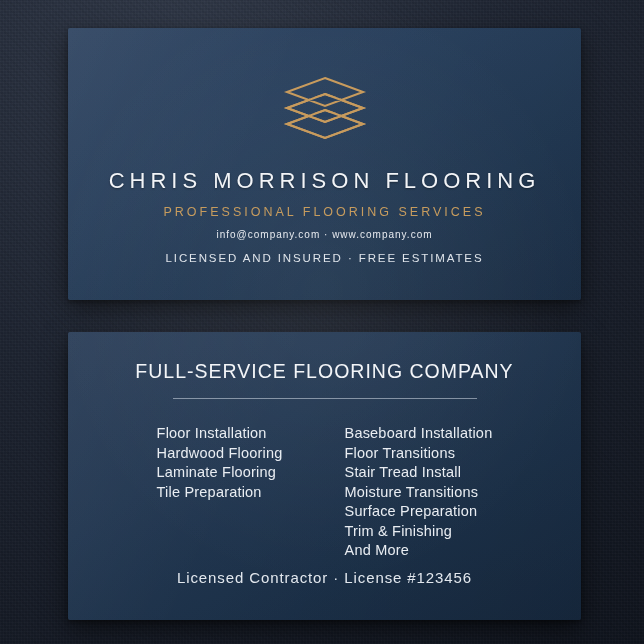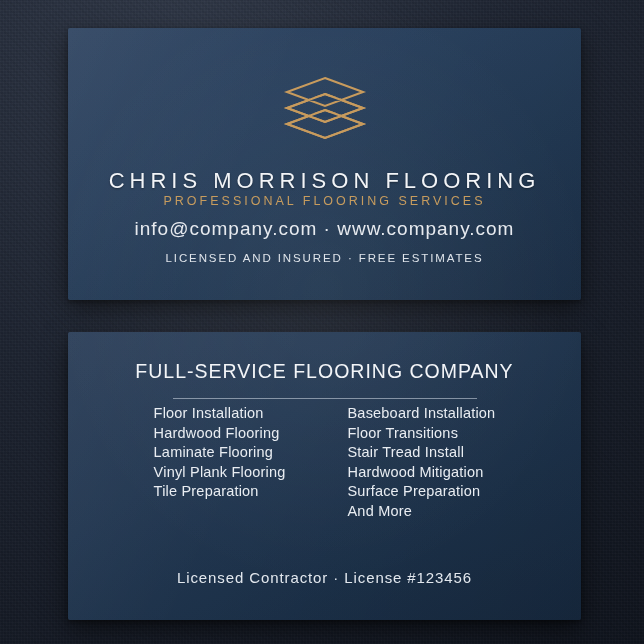--- a/index.html
+++ b/index.html
@@ -83,38 +83,39 @@
     margin-top: 16px;
     color: #f2f4f7;
     font-size: 22px;
     letter-spacing: 5.0px;
     font-weight: 400;
     text-align: center;
     white-space: nowrap;
     text-shadow: 0 1px 2px rgba(0,0,0,0.35);
   }
   .tagline {
+    margin-top: 11px;
     color: #c79c5e;
     font-size: 12.5px;
     letter-spacing: 3.0px;
     text-align: center;
     white-space: nowrap;
   }
   .phone {
     margin-top: 14px;
     color: #ffffff;
     font-size: 22px;
     letter-spacing: 2.2px;
     text-align: center;
     white-space: nowrap;
   }
   .contact-line {
     margin-top: 10px;
     color: #e7eaef;
-    font-size: 19px;
+    font-size: 10px;
     letter-spacing: 1.0px;
     text-align: center;
     white-space: nowrap;
   }
   .license-line {
     margin-top: 12px;
     color: #dfe4ea;
     font-size: 11.5px;
     letter-spacing: 1.9px;
     text-align: right;
@@ -145,21 +146,21 @@
     text-align: center;
     white-space: nowrap;
   }
   .divider {
     margin-top: 15px;
     width: 304px;
     height: 1px;
     background: rgba(212,221,232,0.55);
   }
   .service-cols {
-    margin-top: 5px;
+    margin-top: 25px;
     width: 100%;
     display: flex;
     justify-content: center;
     gap: 62px;
   }
   .service-col {
     display: flex;
     flex-direction: column;
   }
   .service-item {
@@ -217,29 +218,29 @@
     <div class="back-inner">
 
       <div class="back-heading">FULL-SERVICE FLOORING COMPANY</div>
       <div class="divider"></div>
 
       <div class="service-cols">
         <div class="service-col">
           <div class="service-item">Floor Installation</div>
           <div class="service-item">Hardwood Flooring</div>
           <div class="service-item">Laminate Flooring</div>
-          <div class="service-item">Vinyl Plank Flooring</div>
           <div class="service-item">Tile Preparation</div>
         </div>
         <div class="service-col">
           <div class="service-item">Baseboard Installation</div>
           <div class="service-item">Floor Transitions</div>
           <div class="service-item">Stair Tread Install</div>
-          <div class="service-item">Hardwood Mitigation</div>
+          <div class="service-item">Moisture Transitions</div>
           <div class="service-item">Surface Preparation</div>
+          <div class="service-item">Trim &amp; Finishing</div>
           <div class="service-item">And More</div>
         </div>
       </div>
 
       <div class="footer-line">Licensed Contractor  ·  License #123456</div>
 
     </div>
   </div>
 
 </div>

